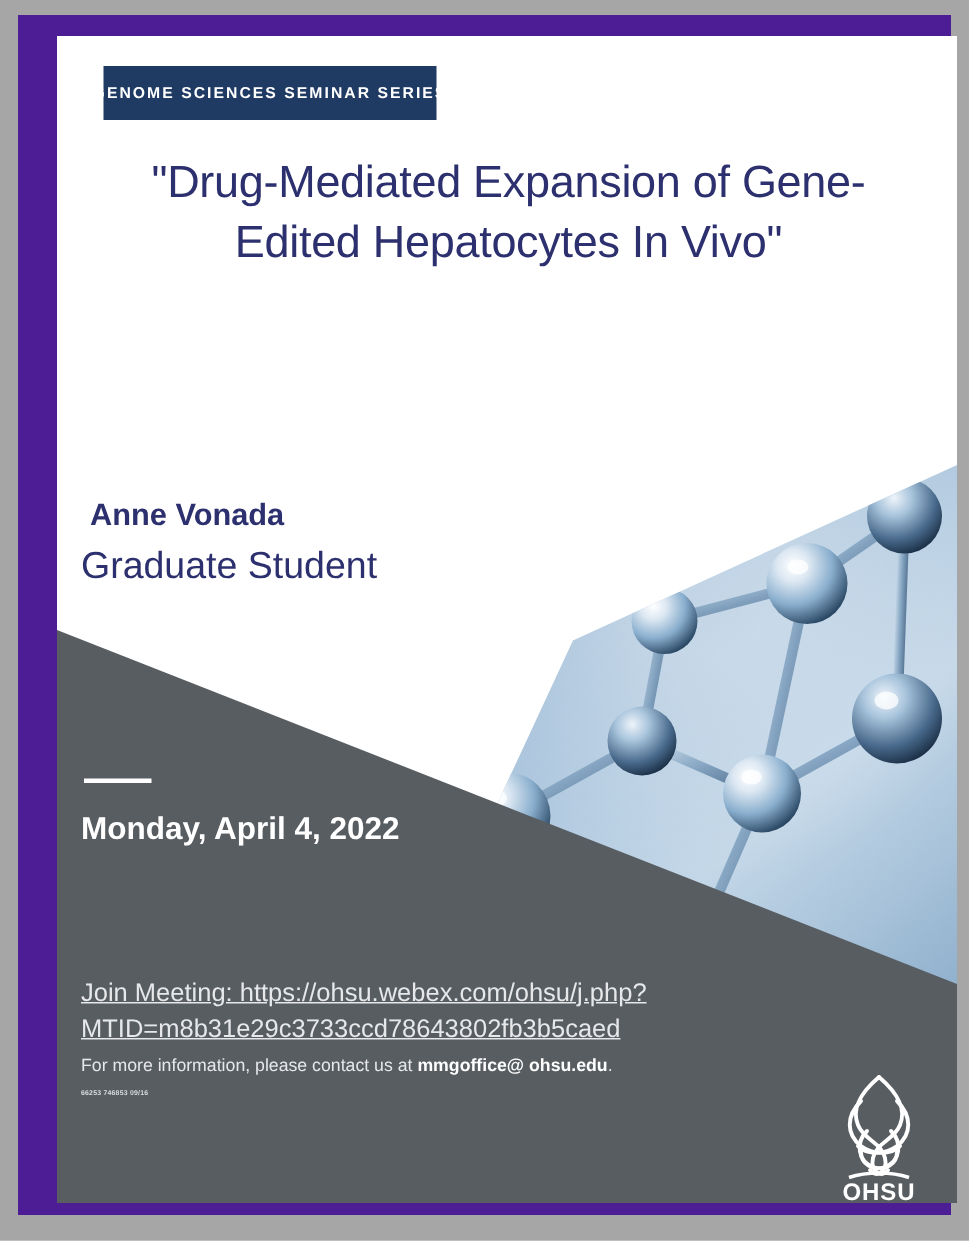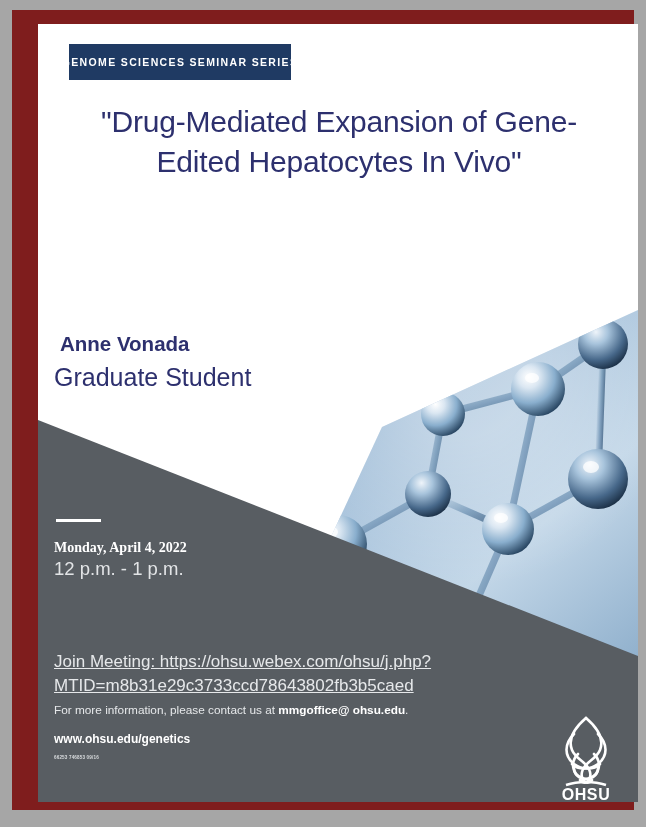--- a/index.html
+++ b/index.html
@@ -21,21 +21,21 @@
     width: 646px;
     height: 827px;
     background: #a6a6a6;
     box-sizing: border-box;
   }
   .poster-margin {
     position: absolute;
     left: 12px; top: 10px;
     width: 622px;
     height: 800px;
-    background: #7f1d1d;
+    background: #4c1d95;
     box-sizing: border-box;
   }
   .poster {
     position: absolute;
     left: 26px; top: 14px;
     width: 600px;
     height: 778px;
     background: #ffffff;
     overflow: hidden;
   }
@@ -145,24 +145,24 @@
   }
 
   .when {
     position: absolute;
     left: 16px;
     top: 515px;
     width: 330px;
   }
   .when-date {
     color: #ffffff;
-    font-size: 14px;
+    font-size: 21px;
     font-weight: bold;
     line-height: 1.3;
-    font-family: Liberation Serif, serif;
+    font-family: Liberation Sans, sans-serif;
   }
   .when-time {
     color: #e2e4e6;
     font-size: 18.5px;
     font-weight: 400;
     line-height: 1.3;
     font-family: "Liberation Sans", sans-serif;
   }
 
   .details {
@@ -313,32 +313,30 @@
 
       <div class="speaker">
         <div class="speaker-name">Anne Vonada</div>
         <div class="speaker-role">Graduate Student</div>
       </div>
 
       <div class="rule"></div>
 
       <div class="when">
         <div class="when-date">Monday, April 4, 2022</div>
-        <div class="when-time">12 p.m. - 1 p.m.</div>
       </div>
 
       <div class="details">
         <div class="join-line">
           <span style="white-space: pre-line;">Join Meeting: https://ohsu.webex.com/ohsu/j.php?
 MTID=m8b31e29c3733ccd78643802fb3b5caed</span>
         </div>
         <div class="contact-line">
           <span>For more information, please contact us at </span><b>mmgoffice@ ohsu.edu</b><span>.</span>
         </div>
-        <div class="web-line">www.ohsu.edu/genetics</div>
         <div class="fineprint">66253 746853 09/16</div>
       </div>
 
       <div class="logo">
         <svg width="72" height="88" viewBox="0 0 72 88" xmlns="http://www.w3.org/2000/svg">
           <g fill="none" stroke="#ffffff" stroke-width="2.6" stroke-linecap="round">
             <path d="M36 4 C22 16, 18 26, 22 36 C26 46, 38 48, 40 58 C42 67, 34 72, 30 66"></path>
             <path d="M36 4 C50 16, 54 26, 50 36 C46 46, 34 48, 32 58 C30 67, 38 72, 42 66"></path>
             <path d="M24 20 C14 30, 14 42, 24 50 C32 56, 44 56, 50 50"></path>
             <path d="M48 20 C58 30, 58 42, 48 50 C40 56, 28 56, 22 50"></path>

